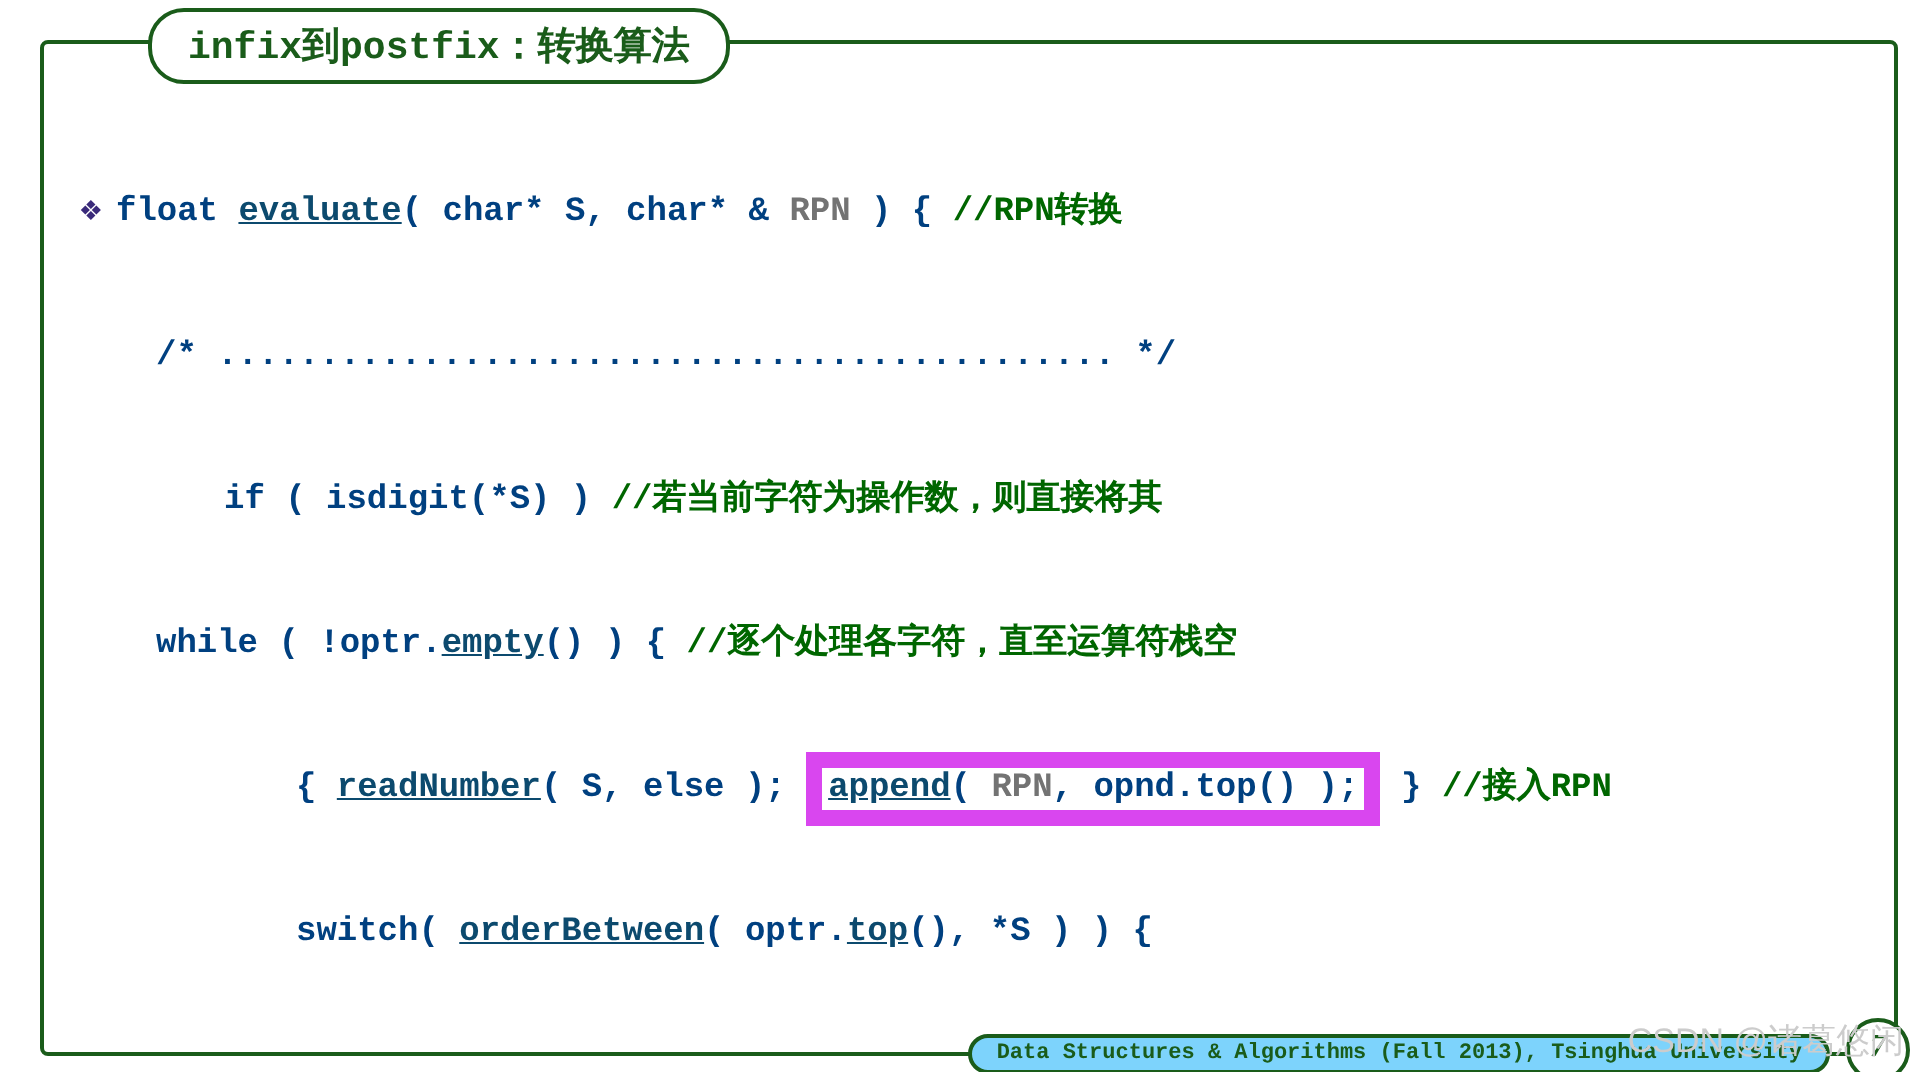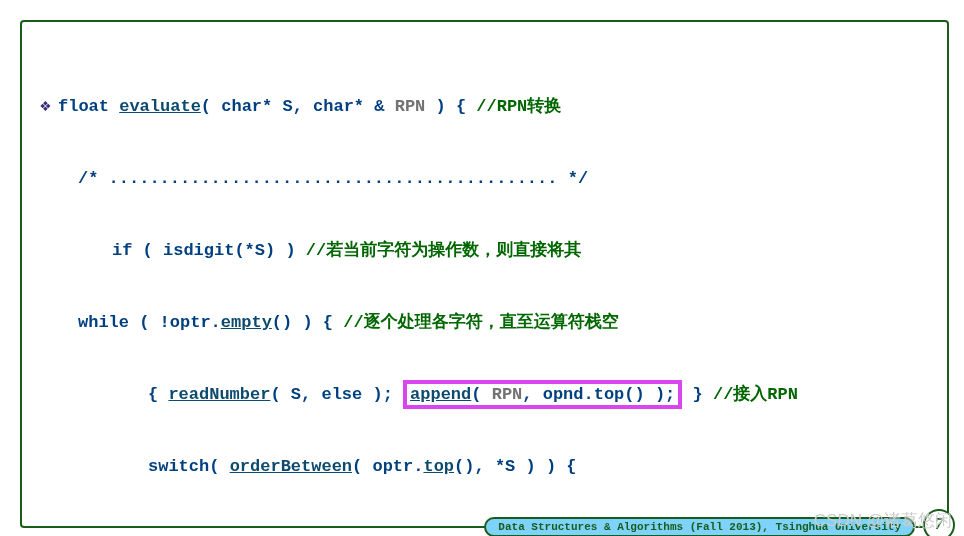--- a/index.html
+++ b/index.html
@@ -42,21 +42,21 @@
     font-size: 17px;
     line-height: 36px;
     color: #004080;
     font-weight: bold;
     white-space: pre;
   }
   .bullet { color: #3a2a7a; font-size: 18px; display:inline-block; width: 18px; }
   .fn { color: #0c4a6e; text-decoration: underline; }
   .red { color: #737373; font-family: Liberation Mono, monospace; }
   .cmt { color: #006600; }
-  .box { border: 4px solid #d946ef; padding: 1px 3px; margin-top: 16px; }
+  .box { border: 8px solid #d946ef; padding: 1px 3px; margin-top: 16px; }
   .footer-pill {
     position: absolute;
     bottom: -11px;
     right: 32px;
     background: #7dd3fc;
     border: 2px solid #1a5c1a;
     border-radius: 16px;
     padding: 2px 12px;
     font-size: 11px;
     color: #1a5c1a;
@@ -91,20 +91,23 @@
   }
   .line { display: block; }
   .i1 { padding-left: 38px; }
   .i2 { padding-left: 72px; }
   .i3 { padding-left: 108px; }
 </style>
 </head>
 <body>
 
 <div class="outer-frame">
+  <div class="title-tab">
+    <span>infix</span><span>到</span><span class="postfix">postfix</span><span>：转换算法</span>
+  </div>
 
   <div class="code-area">
 <span class="line"><span class="bullet">❖</span><span>float </span><span class="fn">evaluate</span><span>( char* S, char* &amp; </span><span class="red">RPN</span><span> ) { </span><span class="cmt">//RPN转换</span></span>
 <span class="line i1"><span>/* ............................................ */</span></span>
 <span class="line i2"><span>if ( isdigit(*S) ) </span><span class="cmt">//若当前字符为操作数，则直接将其</span></span>
 <span class="line i1"><span>while ( !optr.</span><span class="fn">empty</span><span>() ) { </span><span class="cmt">//逐个处理各字符，直至运算符栈空</span></span>
 <span class="line i3"><span>{ </span><span class="fn">readNumber</span><span>( S, else ); </span><span class="box"><span class="fn">append</span><span>( </span><span class="red">RPN</span><span>, opnd.top() );</span></span><span> } </span><span class="cmt">//接入RPN</span></span>
 <span class="line i3"><span>switch( </span><span class="fn">orderBetween</span><span>( optr.</span><span class="fn">top</span><span>(), *S ) ) {</span></span>
 
 

